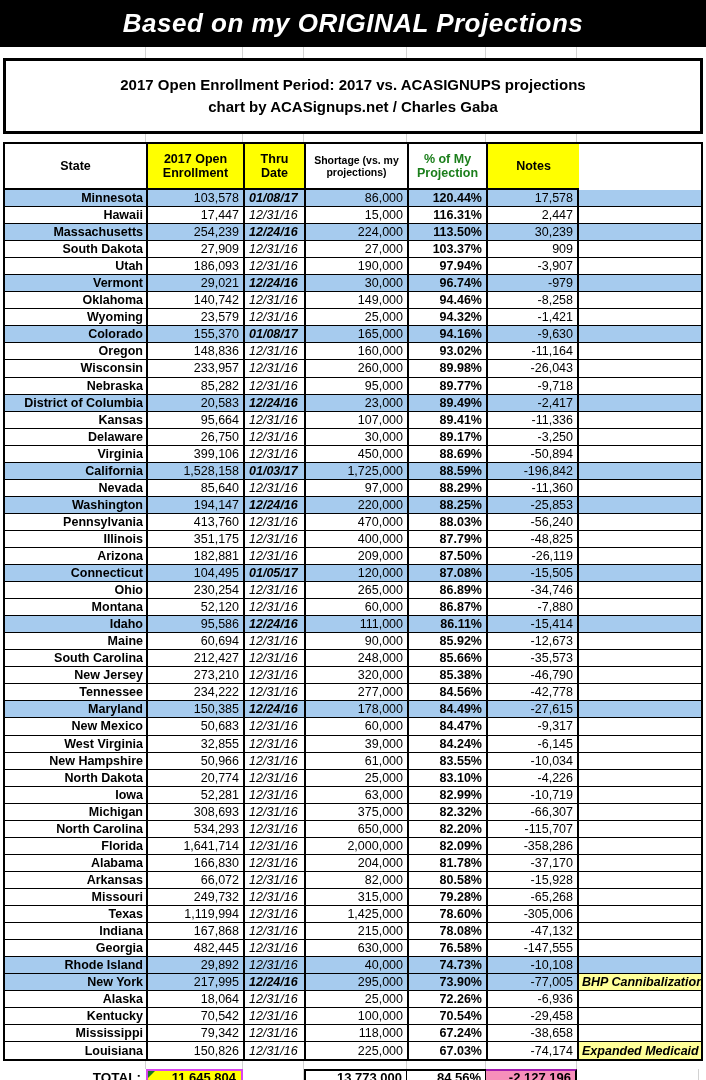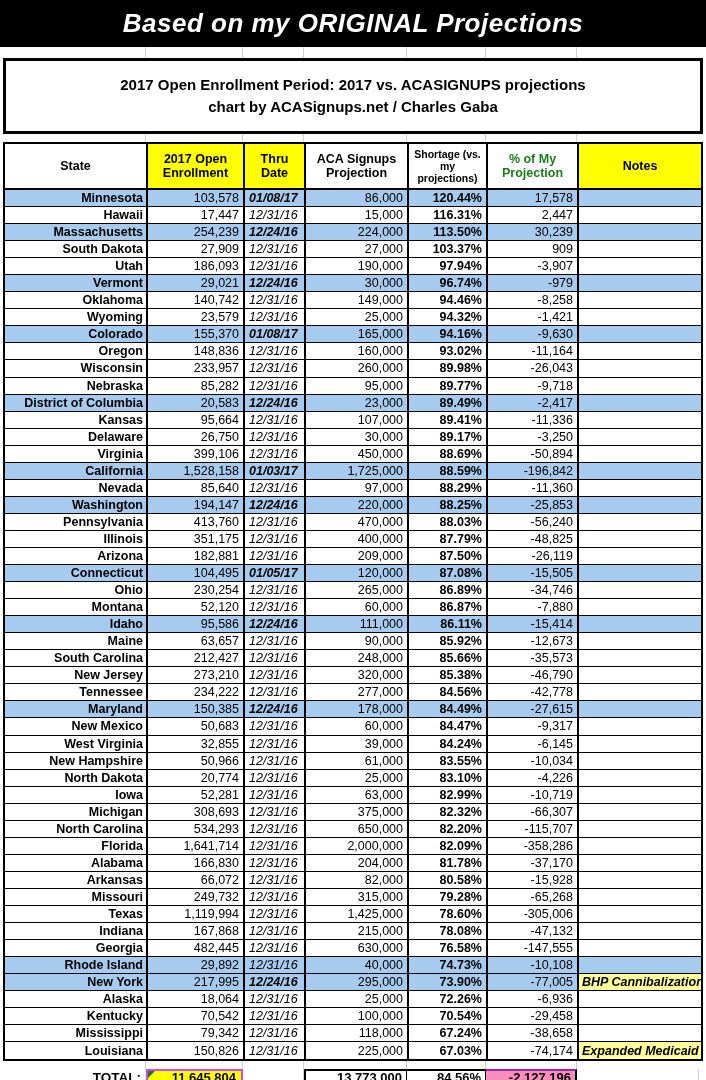--- a/index.html
+++ b/index.html
@@ -86,21 +86,20 @@
     <div class="gcell"></div>
     <div class="gcell"></div>
     <div class="gcell"></div>
   </div>
 
 <div class="sheet">
   <div class="hrow">
     <div class="hcell hc-state">State</div>
     <div class="hcell hc-yellow">2017 Open Enrollment</div>
     <div class="hcell hc-yellow">Thru Date</div>
-    <div class="hcell">ACA Signups Projection</div>
     <div class="hcell hc-shortage">Shortage (vs. my projections)</div>
     <div class="hcell hc-percent">% of My Projection</div>
     <div class="hcell hc-yellow">Notes</div>
   </div>
   <div id="rows">
       <div class="trow blue">
         <div class="cell c-state">Minnesota</div>
         <div class="cell c-enrollment">103,578</div>
         <div class="cell c-thru boldDate">01/08/17</div>
         <div class="cell c-projection">86,000</div>
@@ -328,21 +327,21 @@
         <div class="cell c-state">Idaho</div>
         <div class="cell c-enrollment">95,586</div>
         <div class="cell c-thru boldDate">12/24/16</div>
         <div class="cell c-projection">111,000</div>
         <div class="cell c-percent">86.11%</div>
         <div class="cell c-shortage">-15,414</div>
         <div class="cell c-note"></div>
       </div>
       <div class="trow">
         <div class="cell c-state">Maine</div>
-        <div class="cell c-enrollment">63,657</div>
+        <div class="cell c-enrollment">60,694</div>
         <div class="cell c-thru">12/31/16</div>
         <div class="cell c-projection">90,000</div>
         <div class="cell c-percent">85.92%</div>
         <div class="cell c-shortage">-12,673</div>
         <div class="cell c-note"></div>
       </div>
       <div class="trow">
         <div class="cell c-state">South Carolina</div>
         <div class="cell c-enrollment">212,427</div>
         <div class="cell c-thru">12/31/16</div>

